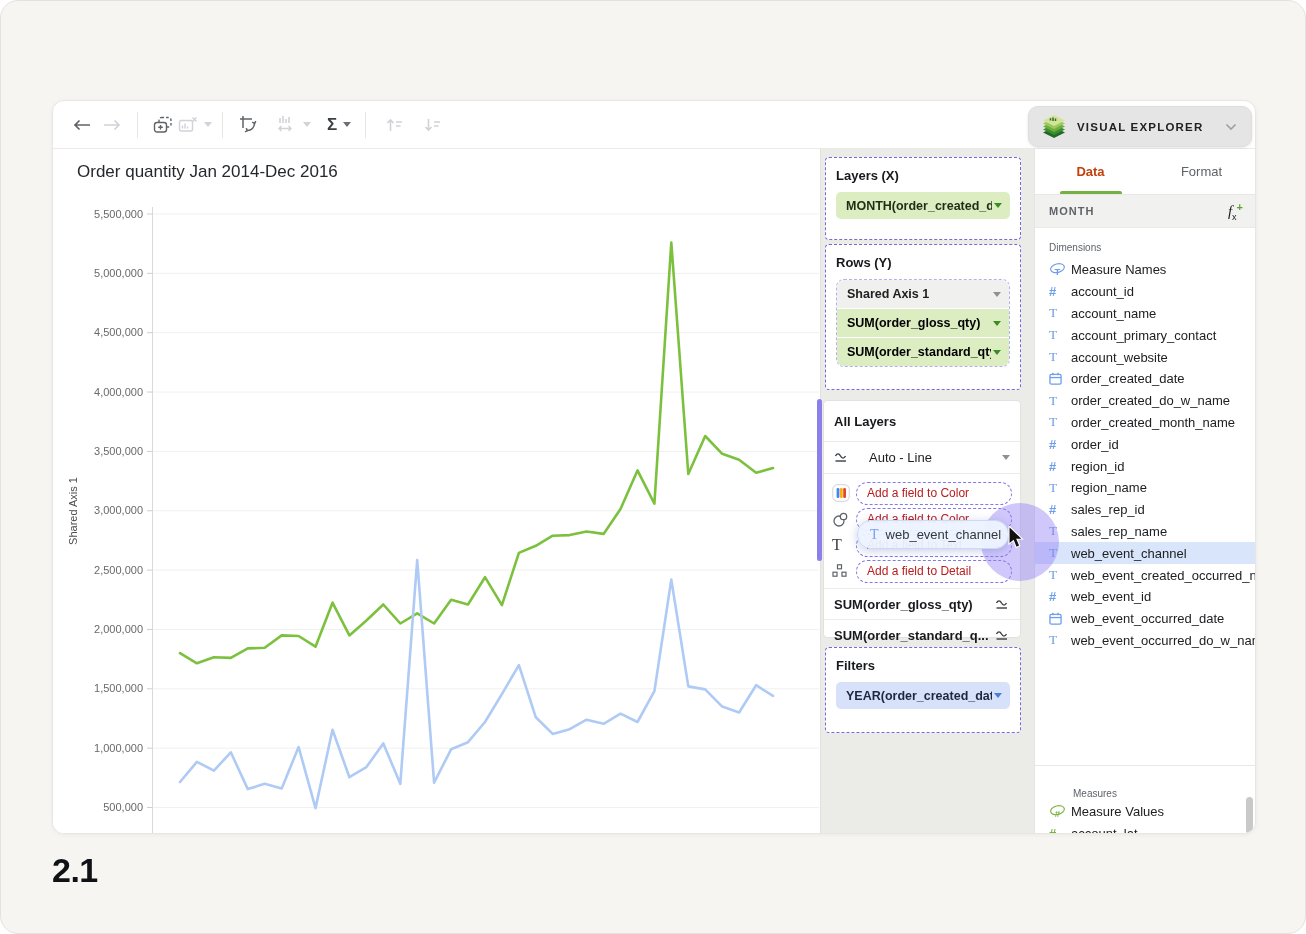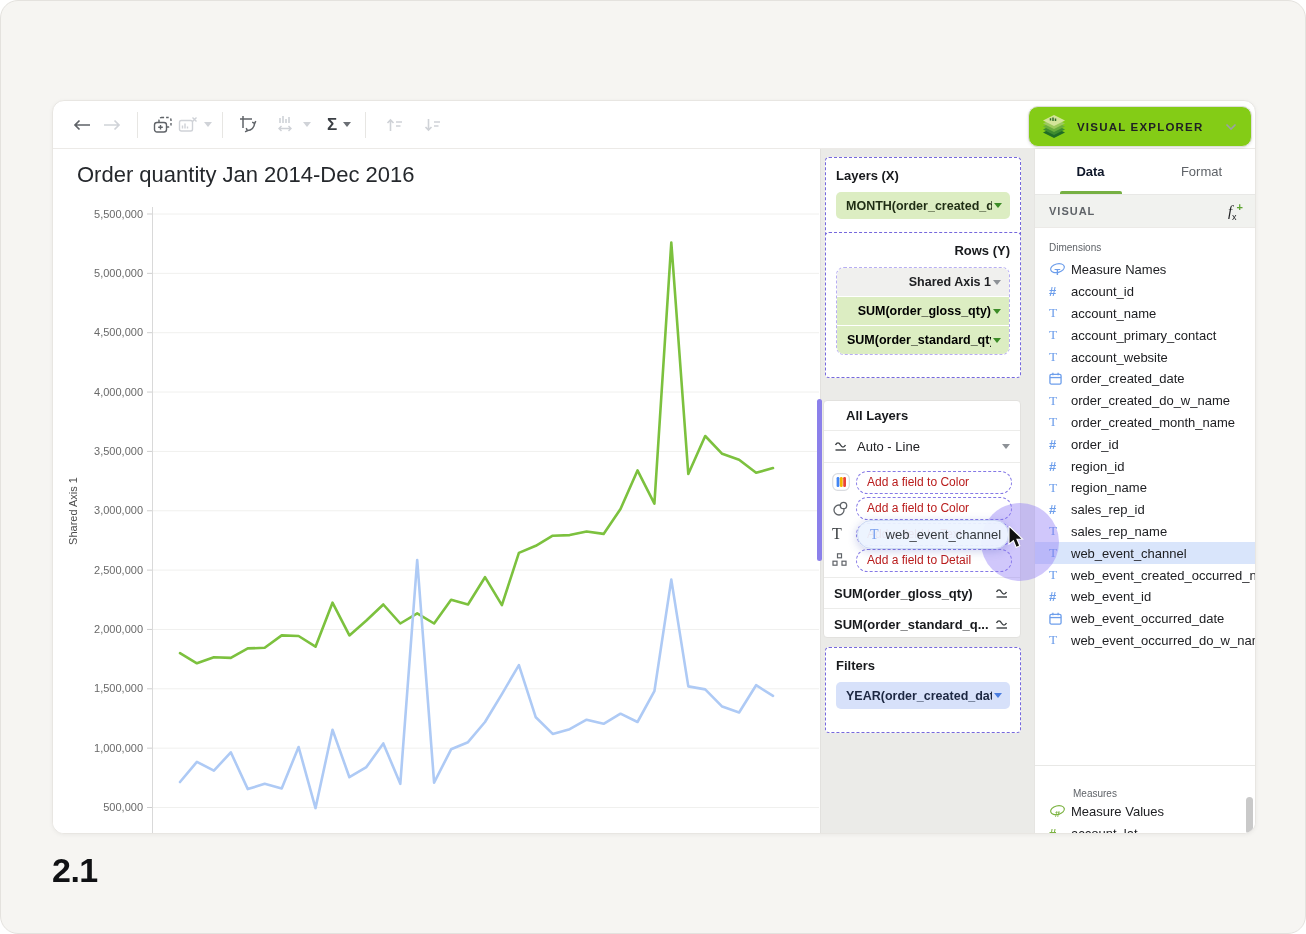--- a/index.html
+++ b/index.html
@@ -16,32 +16,32 @@
   .toolbar { position:relative; height:48px; display:flex; align-items:center;
              padding-left:14px; border-bottom:1px solid #eceae7; }
   .tbtn { width:30px; height:30px; display:flex; align-items:center; justify-content:center;
           border-radius:4px; flex:none; }
   .tgroup { display:flex; align-items:center; gap:4px; flex:none; }
   .tdiv { width:1px; height:26px; background:#e7e6e3; margin:0 10px; flex:none; }
   .caret { width:0; height:0; border-left:4px solid transparent; border-right:4px solid transparent;
            border-top:5px solid #6b6f75; margin-left:2px; }
   .caret.dis { border-top-color:#d0d3d8; }
   .sigma { font-size:17px; font-weight:bold; color:#3b3f44; line-height:1; }
-  .ve-btn { position:absolute; right:3px; top:5px; width:224px; height:41px; background:#84cc16;
+  .ve-btn { position:absolute; right:3px; top:5px; width:224px; height:41px; background:#e5e5e5;
             border:1px solid #dfdedb; border-radius:10px; display:flex; align-items:center;
             padding:0 14px 0 12px; box-shadow:0 1px 3px rgba(0,0,0,.10); }
   .ve-label { font-size:11.5px; font-weight:bold; letter-spacing:1.2px; color:#202124; margin-left:10px; }
   .ve-chev { margin-left:auto; }
 
   
   .content { position:relative; height:686px; }
 
   
   .chart-region { position:absolute; left:0; top:0; width:767px; height:686px; background:#fff; }
-  .chart-title { position:absolute; left:24px; top:13px; font-size:22px; color:#25282c; }
+  .chart-title { position:absolute; left:24px; top:13px; font-size:17px; color:#25282c; }
   #chart-svg { position:absolute; left:0; top:0; }
 
   
   .shelf { position:absolute; left:767px; top:0; width:214px; height:686px;
            background:#ebebe8; border-left:1px solid #e2e1de; }
   .shelf-box { position:absolute; left:4px; width:196px; background:#fff;
                border:1.5px dashed #7668dd; border-radius:4px; padding:10px; }
   .shelf-label { font-size:13px; font-weight:bold; color:#17191c; }
   .pill { height:27px; border-radius:5px; display:flex; align-items:center;
           padding:0 8px 0 10px; margin-top:9px; }
@@ -60,44 +60,44 @@
   .grow.gray .caret { border-top-color:#8d9196; }
   .grow.green { background:#dcedc2; }
   .grow .ptxt { font-size:12.5px; font-weight:bold; flex:1; white-space:nowrap; overflow:hidden; }
   .grow.green .caret { border-top-color:#3c8c27; }
 
   
   .marks-card { position:absolute; left:2px; top:251px; width:198px; height:238px;
                 background:#fff; border:1px solid #e2e1de; border-radius:4px; }
   .marks-accent { position:absolute; left:-7px; top:-2px; width:5px; height:162px;
                   background:#8b80ea; border-radius:3px; }
-  .marks-head { height:30px; display:flex; align-items:center; padding:0 22px;
+  .marks-head { height:41px; display:flex; align-items:center; padding:0 10px;
                 border-bottom:1px solid #ececea; font-size:13px; font-weight:bold; color:#17191c; }
   .marktype-row { height:32px; display:flex; align-items:center; padding:0 10px;
                   border-bottom:1px solid #ececea; }
-  .marktype-row .mt { font-size:13px; color:#202124; margin-left:8px; flex:1; }
+  .marktype-row .mt { font-size:13px; color:#202124; margin-left:20px; flex:1; }
   .enc-rows { padding:6px 8px 4px 8px; }
   .enc-row { height:26px; display:flex; align-items:center; }
   .enc-icon { width:24px; flex:none; display:flex; align-items:center; justify-content:flex-start; }
   .dashed-pill { flex:1; height:23px; border:1.3px dashed #8579e6; border-radius:12px;
                  display:flex; align-items:center; padding-left:10px;
                  font-size:12px; color:#b91c1c; white-space:nowrap; overflow:hidden; }
   .layer-row { height:31px; display:flex; align-items:center; padding:0 10px;
                border-top:1px solid #ececea; }
   .layer-row .lt { font-size:13px; font-weight:bold; color:#17191c; flex:1;
                    white-space:nowrap; overflow:hidden; }
   .ticon { font-family:"Liberation Serif", serif; font-size:16px; color:#3c4043; }
 
   
   .sidebar { position:absolute; left:981px; top:0; width:223px; height:686px; background:#fff;
              border-left:1px solid #e6e5e2; }
   .tabs { height:46px; display:flex; border-bottom:1px solid #e8e8e6; }
   .tab { flex:1; display:flex; align-items:center; justify-content:center; position:relative;
          font-size:13px; }
-  .tab.active { font-weight:bold; color:#0f172a; }
+  .tab.active { font-weight:bold; color:#c2410c; }
   .tab.inactive { color:#5f6368; }
   .tab.active::after { content:""; position:absolute; bottom:0; left:50%; transform:translateX(-50%);
          width:62px; height:3px; background:#76b043; border-radius:2px 2px 0 0; }
   .fields-bar { height:33px; background:#f1f2ef; display:flex; align-items:center;
                 justify-content:space-between; padding:0 14px; border-bottom:1px solid #eceae7; }
   .fields-bar .fl { font-size:11px; font-weight:bold; letter-spacing:1px; color:#5f6368; }
   .fx { font-size:13px; color:#202124;margin-left:36px; }
   .fx i { font-family:"Liberation Serif", serif; font-size:15px; }
   .fx sub { font-size:9px; }
   .fx sup { color:#5ea431; font-weight:bold; font-size:11px; }
@@ -259,21 +259,21 @@
       <div class="shelf">
 
         <div class="shelf-box" style="top:8px; height:83px;">
           <div class="shelf-label">Layers (X)</div>
           <div class="pill green">
             <span class="ptxt">MONTH(order_created_d...</span>
             <span class="caret"></span>
           </div>
         </div>
 
-        <div class="shelf-box" style="top:83px; height:146px;text-align:right;">
+        <div class="shelf-box" style="top:95px; height:146px;">
           <div class="shelf-label">Rows (Y)</div>
           <div class="rows-group">
             <div class="grow gray">
               <span class="ptxt">Shared Axis 1</span>
               <span class="caret"></span>
             </div>
             <div class="grow green">
               <span class="ptxt">SUM(order_gloss_qty)</span>
               <span class="caret"></span>
             </div>
@@ -355,21 +355,21 @@
           </div>
         </div>
       </div>
 
       <div class="sidebar">
         <div class="tabs">
           <div class="tab active">Data</div>
           <div class="tab inactive">Format</div>
         </div>
         <div class="fields-bar">
-          <span class="fl">VISUAL</span>
+          <span class="fl">MONTH</span>
           <span class="fx"><i>f</i><sub>x</sub><sup>+</sup></span>
         </div>
         <div class="group-label">Dimensions</div>
         <div id="dimensions-list">
             <div class="field-row">
               <span class="fic">
                 <svg width="17" height="15" viewBox="0 0 17 15">
                   <ellipse cx="8.5" cy="6.2" rx="7" ry="4.3" fill="none" stroke="#6d9eeb" stroke-width="1.2" transform="rotate(-14 8.5 6.2)"></ellipse>
                   <text x="8.5" y="12.5" text-anchor="middle" font-size="9.5" font-weight="bold" fill="#6d9eeb">T</text>
                 </svg>

